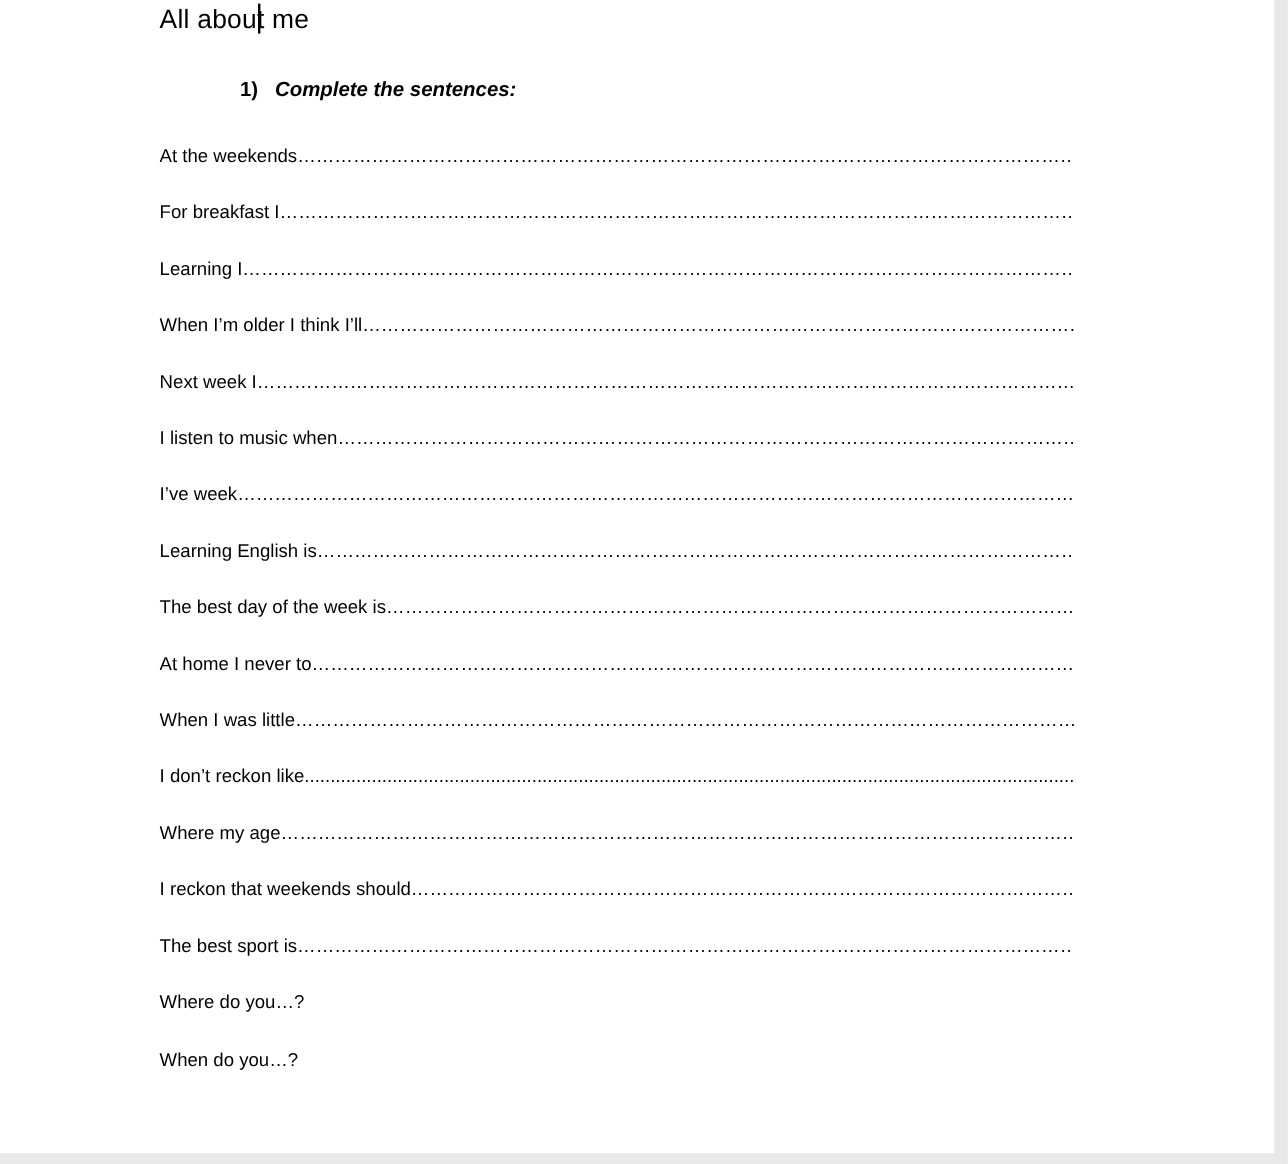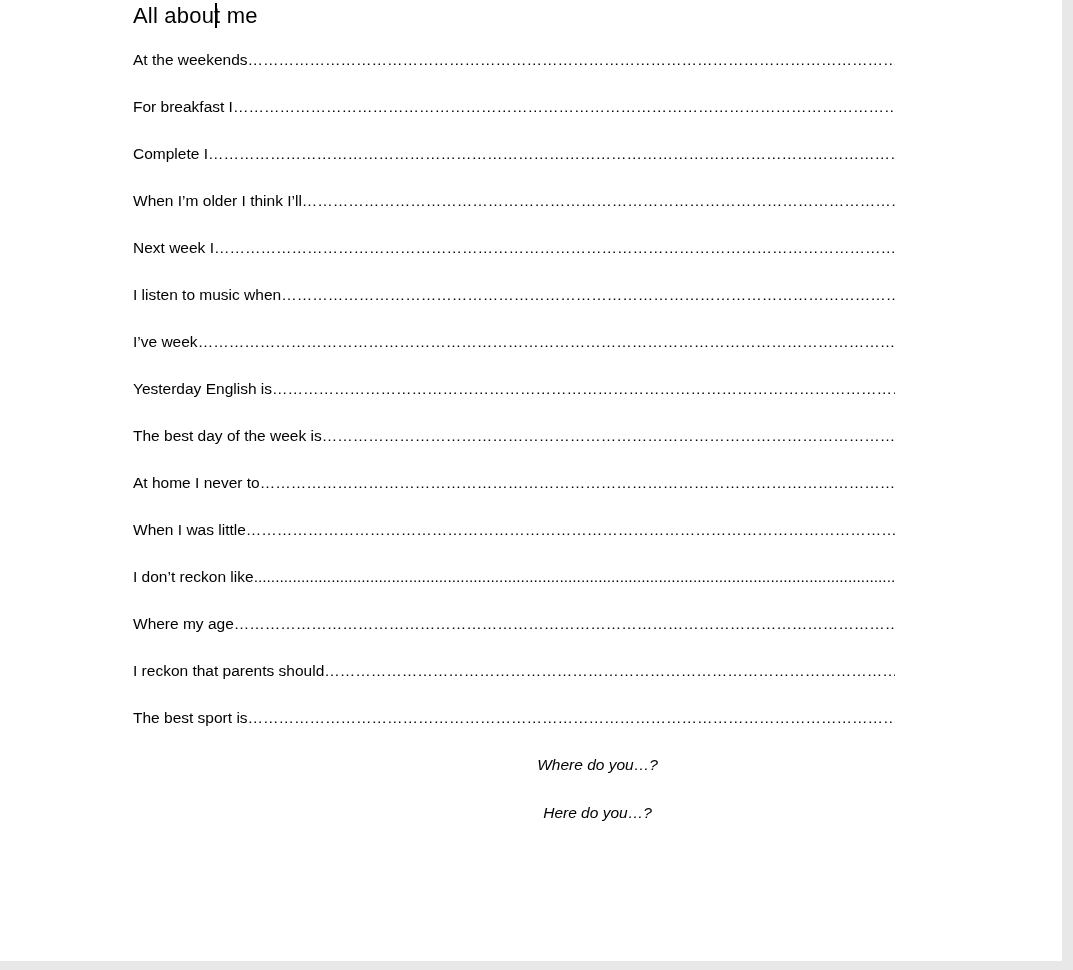--- a/index.html
+++ b/index.html
@@ -48,21 +48,21 @@
     font-weight: bold;
     line-height: 22px;
   }
   .sec-num {
     display: inline-block;
     margin-right: 14px;
     font-style: normal;
   }
   .sec-heading-1 .sec-text { font-style: italic; }
   .sentences {
-    margin-top: 20px;
+    margin-top: 34px;
   }
   .sentence-row {
     display: flex;
     width: 762px;
     height: 21px;
     line-height: 21px;
     margin-bottom: 26px;
     font-size: 15.5px;
     overflow: hidden;
   }
@@ -77,70 +77,69 @@
   }
   .sec-heading-2 {
     margin-top: 51px;
     font-size: 16.5px;
   }
   .prompts {
     margin-top: 25px;
   }
   .prompt {
     font-size: 15.5px;
-    font-style: italic;
     height: 21px;
     line-height: 21px;
     margin-bottom: 27px;
-    text-align: center;
   }
 </style>
 </head>
 <body>
 
 <div class="doc-page">
   <div class="content">
 
     <div class="title-wrap">
       <div class="title">All about me</div>
       <div class="cursor"></div>
     </div>
 
+    <div class="sec-heading sec-heading-1"><span class="sec-num">1)</span><span class="sec-text">Complete the sentences:</span></div>
 
     <div class="sentences">
       <div class="sentence-row">
           <span class="s-label">At the weekends</span>
           <span class="leader">……………………………………………………………………………………………………………………………………………………………………</span>
         </div>
       <div class="sentence-row">
           <span class="s-label">For breakfast I</span>
           <span class="leader">……………………………………………………………………………………………………………………………………………………………………</span>
         </div>
       <div class="sentence-row">
-          <span class="s-label">Complete I</span>
+          <span class="s-label">Learning I</span>
           <span class="leader">……………………………………………………………………………………………………………………………………………………………………</span>
         </div>
       <div class="sentence-row">
           <span class="s-label">When I’m older I think I’ll</span>
           <span class="leader">……………………………………………………………………………………………………………………………………………………………………</span>
         </div>
       <div class="sentence-row">
           <span class="s-label">Next week I</span>
           <span class="leader">……………………………………………………………………………………………………………………………………………………………………</span>
         </div>
       <div class="sentence-row">
           <span class="s-label">I listen to music when</span>
           <span class="leader">……………………………………………………………………………………………………………………………………………………………………</span>
         </div>
       <div class="sentence-row">
           <span class="s-label">I’ve week</span>
           <span class="leader">……………………………………………………………………………………………………………………………………………………………………</span>
         </div>
       <div class="sentence-row">
-          <span class="s-label">Yesterday English is</span>
+          <span class="s-label">Learning English is</span>
           <span class="leader">……………………………………………………………………………………………………………………………………………………………………</span>
         </div>
       <div class="sentence-row">
           <span class="s-label">The best day of the week is</span>
           <span class="leader">……………………………………………………………………………………………………………………………………………………………………</span>
         </div>
       <div class="sentence-row">
           <span class="s-label">At home I never to</span>
           <span class="leader">……………………………………………………………………………………………………………………………………………………………………</span>
         </div>
@@ -150,29 +149,29 @@
         </div>
       <div class="sentence-row">
           <span class="s-label">I don’t reckon like</span>
           <span class="leader">........................................................................................................................................................................................................</span>
         </div>
       <div class="sentence-row">
           <span class="s-label">Where my age</span>
           <span class="leader">……………………………………………………………………………………………………………………………………………………………………</span>
         </div>
       <div class="sentence-row">
-          <span class="s-label">I reckon that parents should</span>
+          <span class="s-label">I reckon that weekends should</span>
           <span class="leader">……………………………………………………………………………………………………………………………………………………………………</span>
         </div>
       <div class="sentence-row">
           <span class="s-label">The best sport is</span>
           <span class="leader">……………………………………………………………………………………………………………………………………………………………………</span>
         </div>
     </div>
 
 
     <div class="prompts">
       <div class="prompt">Where do you…?</div>
-      <div class="prompt">Here do you…?</div>
+      <div class="prompt">When do you…?</div>
     </div>
 
   </div>
 </div>
 
 </body></html>

